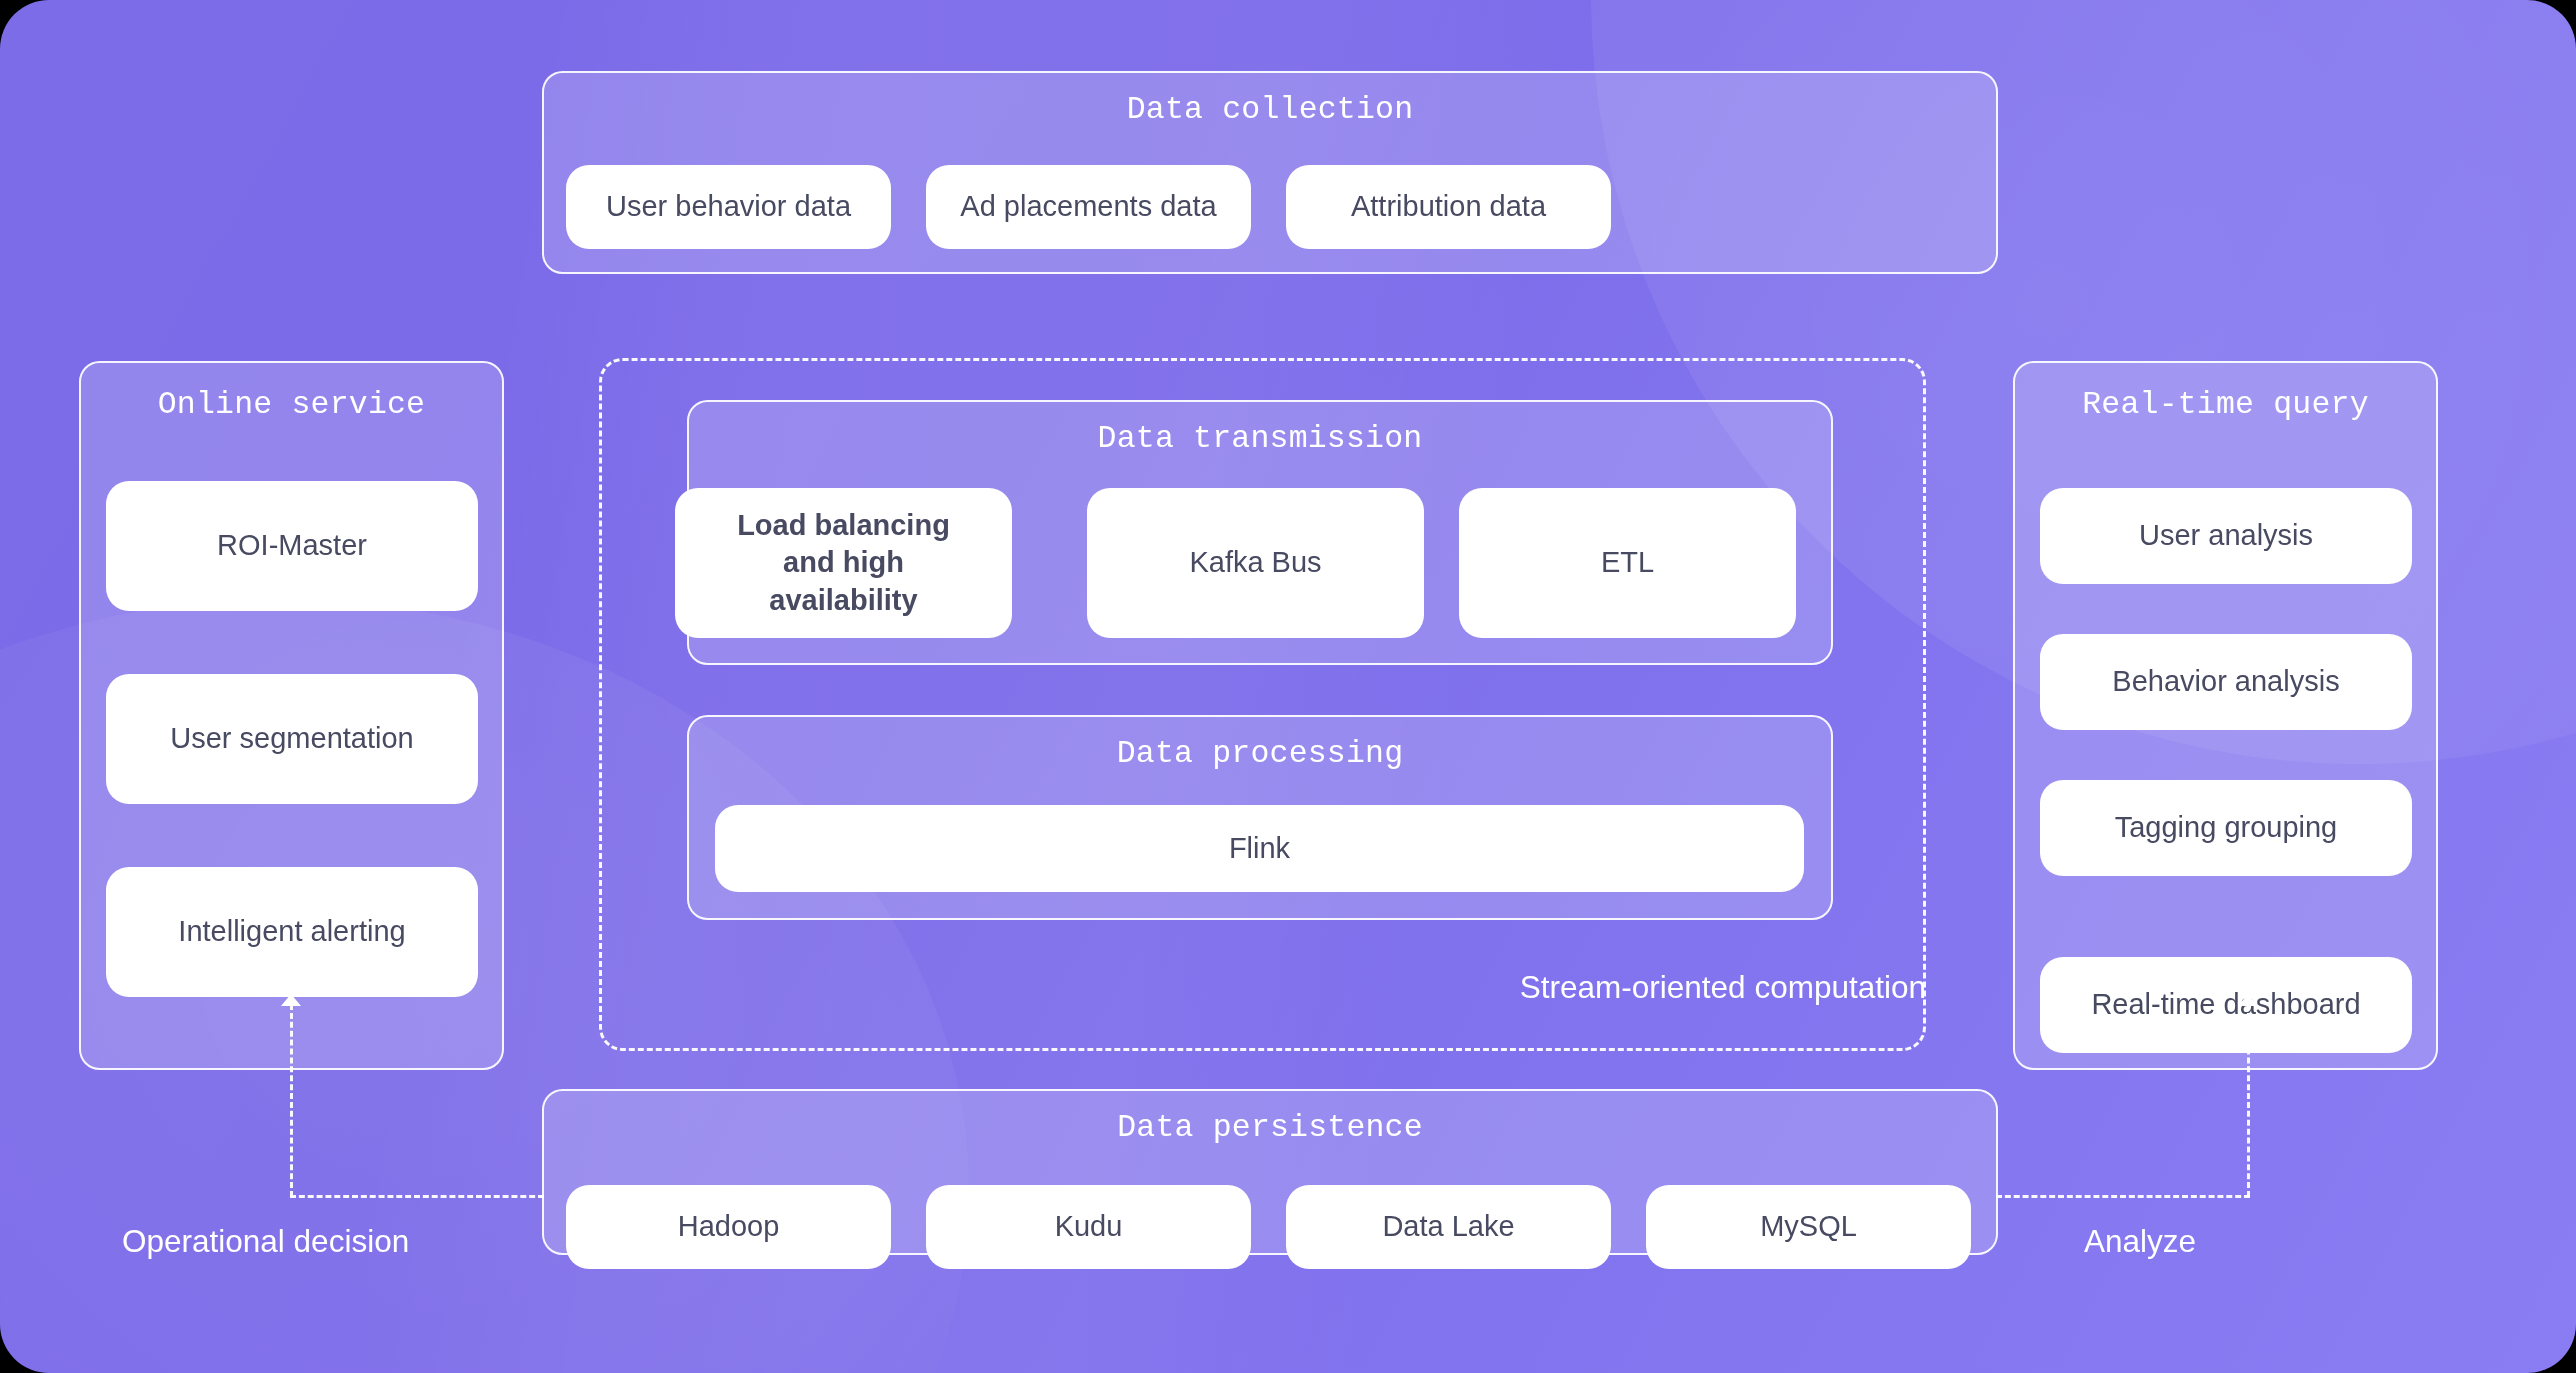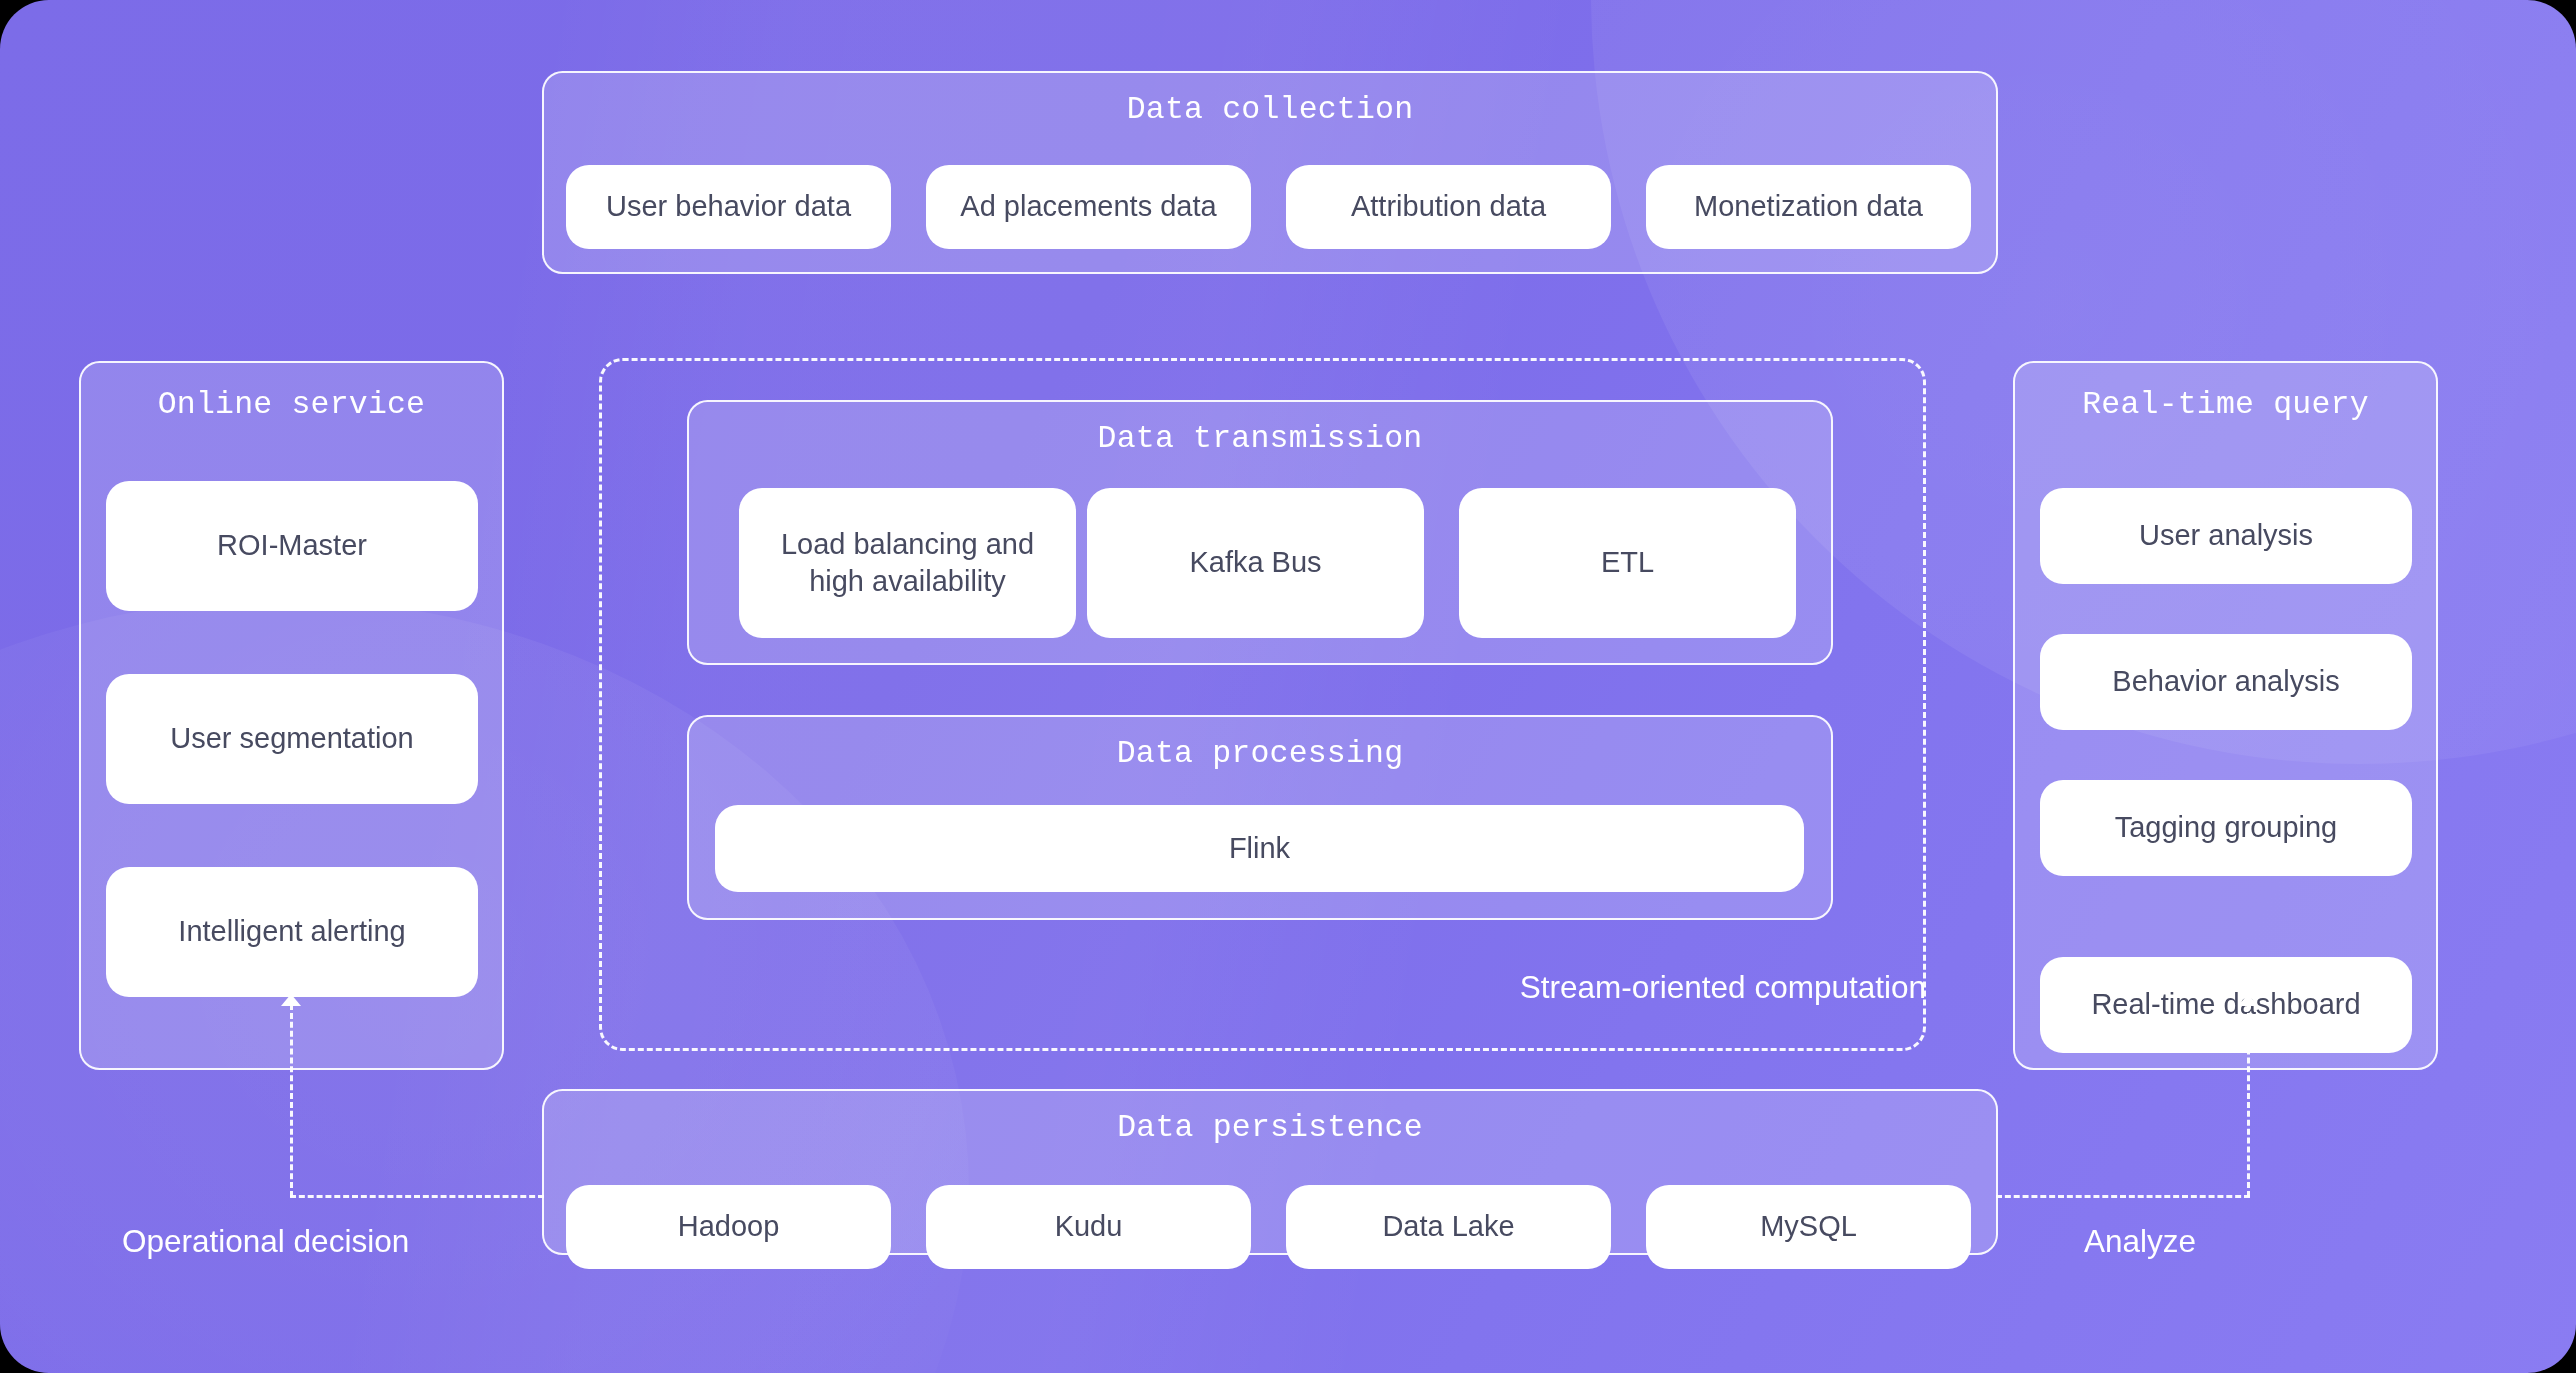--- a/index.html
+++ b/index.html
@@ -121,35 +121,34 @@
   <div class="blob" id="blob-a"></div>
   <div class="blob" id="blob-b"></div>
   <div class="blob" id="blob-c"></div>
 
   <div class="panel" style="left:542px; top:71px; width:1456px; height:203px; padding-top:19px;">
     <div class="panel-title">Data collection</div>
   </div>
   <div class="card" style="left:566px; top:165px; width:325px; height:84px;">User behavior data</div>
   <div class="card" style="left:926px; top:165px; width:325px; height:84px;">Ad placements data</div>
   <div class="card" style="left:1286px; top:165px; width:325px; height:84px;">Attribution data</div>
-  <div class="card" style="left:1646px; top:165px; width:325px; height:84px;">Monetization data</div>
 
   <div class="panel" style="left:79px; top:361px; width:425px; height:709px; padding-top:23.6px;">
     <div class="panel-title">Online service</div>
   </div>
   <div class="card" style="left:106px; top:481px; width:372px; height:130px;">ROI-Master</div>
   <div class="card" style="left:106px; top:674px; width:372px; height:130px;">User segmentation</div>
   <div class="card" style="left:106px; top:867px; width:372px; height:130px;">Intelligent alerting</div>
 
   <div id="stream-wrapper"></div>
 
   <div class="panel" style="left:687px; top:400px; width:1146px; height:265px; padding-top:19px;">
     <div class="panel-title">Data transmission</div>
   </div>
-  <div class="card" style="left:739px; top:488px; width:337px; height:150px; padding:0 33px;">Load balancing and high availability</div>
+  <div class="card" style="left:675px; top:488px; width:337px; height:150px; padding:0 33px;font-weight:bold;">Load balancing and high availability</div>
   <div class="card" style="left:1087px; top:488px; width:337px; height:150px;">Kafka Bus</div>
   <div class="card" style="left:1459px; top:488px; width:337px; height:150px;">ETL</div>
 
   <div class="panel" style="left:687px; top:715px; width:1146px; height:205px; padding-top:19px;">
     <div class="panel-title">Data processing</div>
   </div>
   <div class="card" style="left:715px; top:805px; width:1089px; height:87px;">Flink</div>
 
   <div id="stream-label">Stream-oriented computation</div>
 

